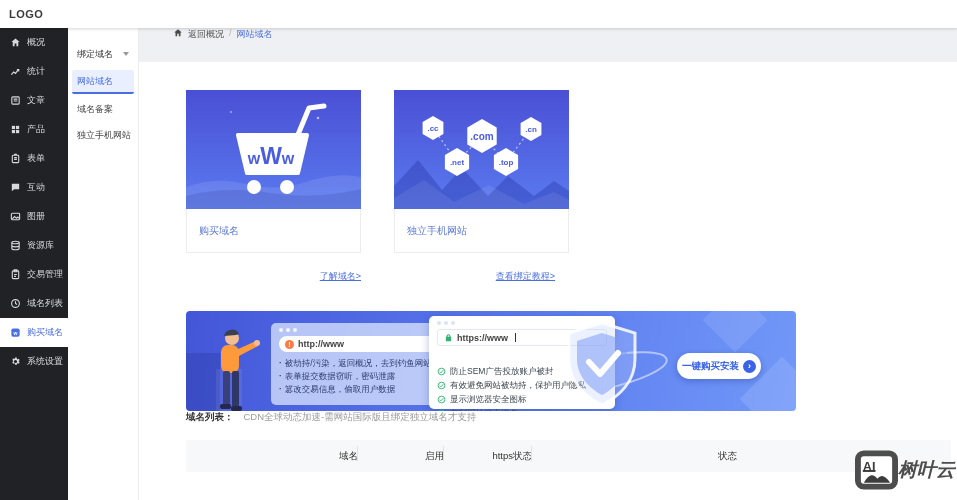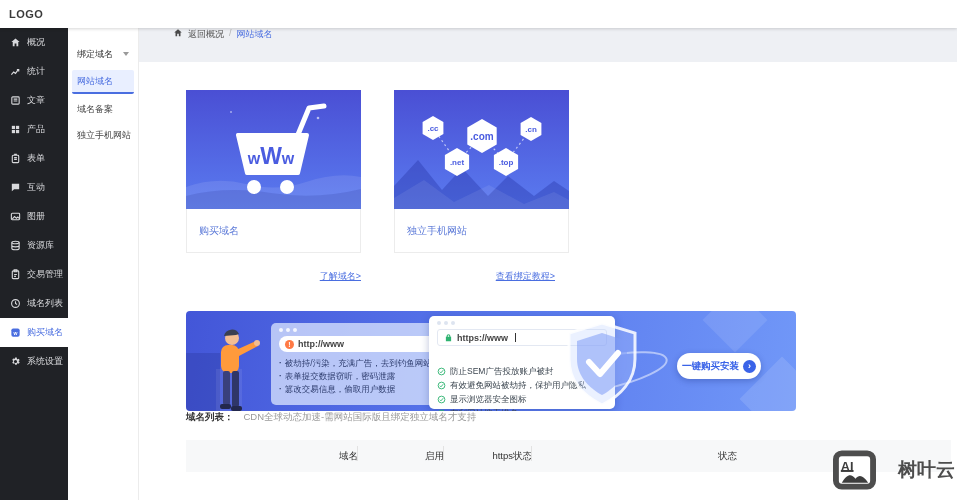--- a/index.html
+++ b/index.html
@@ -79,22 +79,22 @@
   
   .list-label-row{display:flex;align-items:flex-start;font-size:9.5px;white-space:nowrap;}
   .bold-label{color:#333;font-weight:bold;}
   .note{color:#9a9a9a;margin-left:10px;}
   .table-head{margin-top:16px;width:765px;height:32px;background:#f7f8f9;display:flex;align-items:center;}
   .th-cell{text-align:right;font-size:9.5px;color:#333;position:relative;white-space:nowrap;}
   .th-cell:not(:last-child)::after{content:"";position:absolute;right:0;top:-4px;height:15px;width:1px;
                                    background:#e2e2e2;}
   .w0{width:172px}.w1{width:86px}.w2{width:88px}.w3{width:214px}.w4{width:205px}
   
-  .watermark{position:absolute;right:2px;bottom:10px;display:flex;align-items:center;gap:22px;z-index:10;}
-  .wm-text{font-size:19px;font-weight:bold;color:#4d4d4d;}
+  .watermark{position:absolute;right:2px;bottom:10px;display:flex;align-items:center;gap:0;z-index:10;}
+  .wm-text{font-size:19px;font-weight:bold;color:#4d4d4d;font-style:italic;}
 </style>
 </head>
 <body>
 
 <div class="page">
 
   <div class="topbar">
     <span class="logo">LOGO</span>
   </div>
 
@@ -291,21 +291,21 @@
             <div class="dots">
                 <span class="dot"></span>
                 <span class="dot"></span>
                 <span class="dot"></span>
               </div>
             <div class="addr addr1">
               <span class="warn-badge">!</span>
               <span class="url">http://www</span>
             </div>
             <div class="blist">
-              <div>被劫持/污染，充满广告，去到钓鱼网站</div>
+              <div>被劫持/污染，返回概况，去到钓鱼网站</div>
               <div>表单提交数据窃听，密码泄露</div>
               <div>篡改交易信息，偷取用户数据</div>
             </div>
           </div>
 
           <div class="bwin win2">
             <div class="dots">
                 <span class="dot"></span>
                 <span class="dot"></span>
                 <span class="dot"></span>

